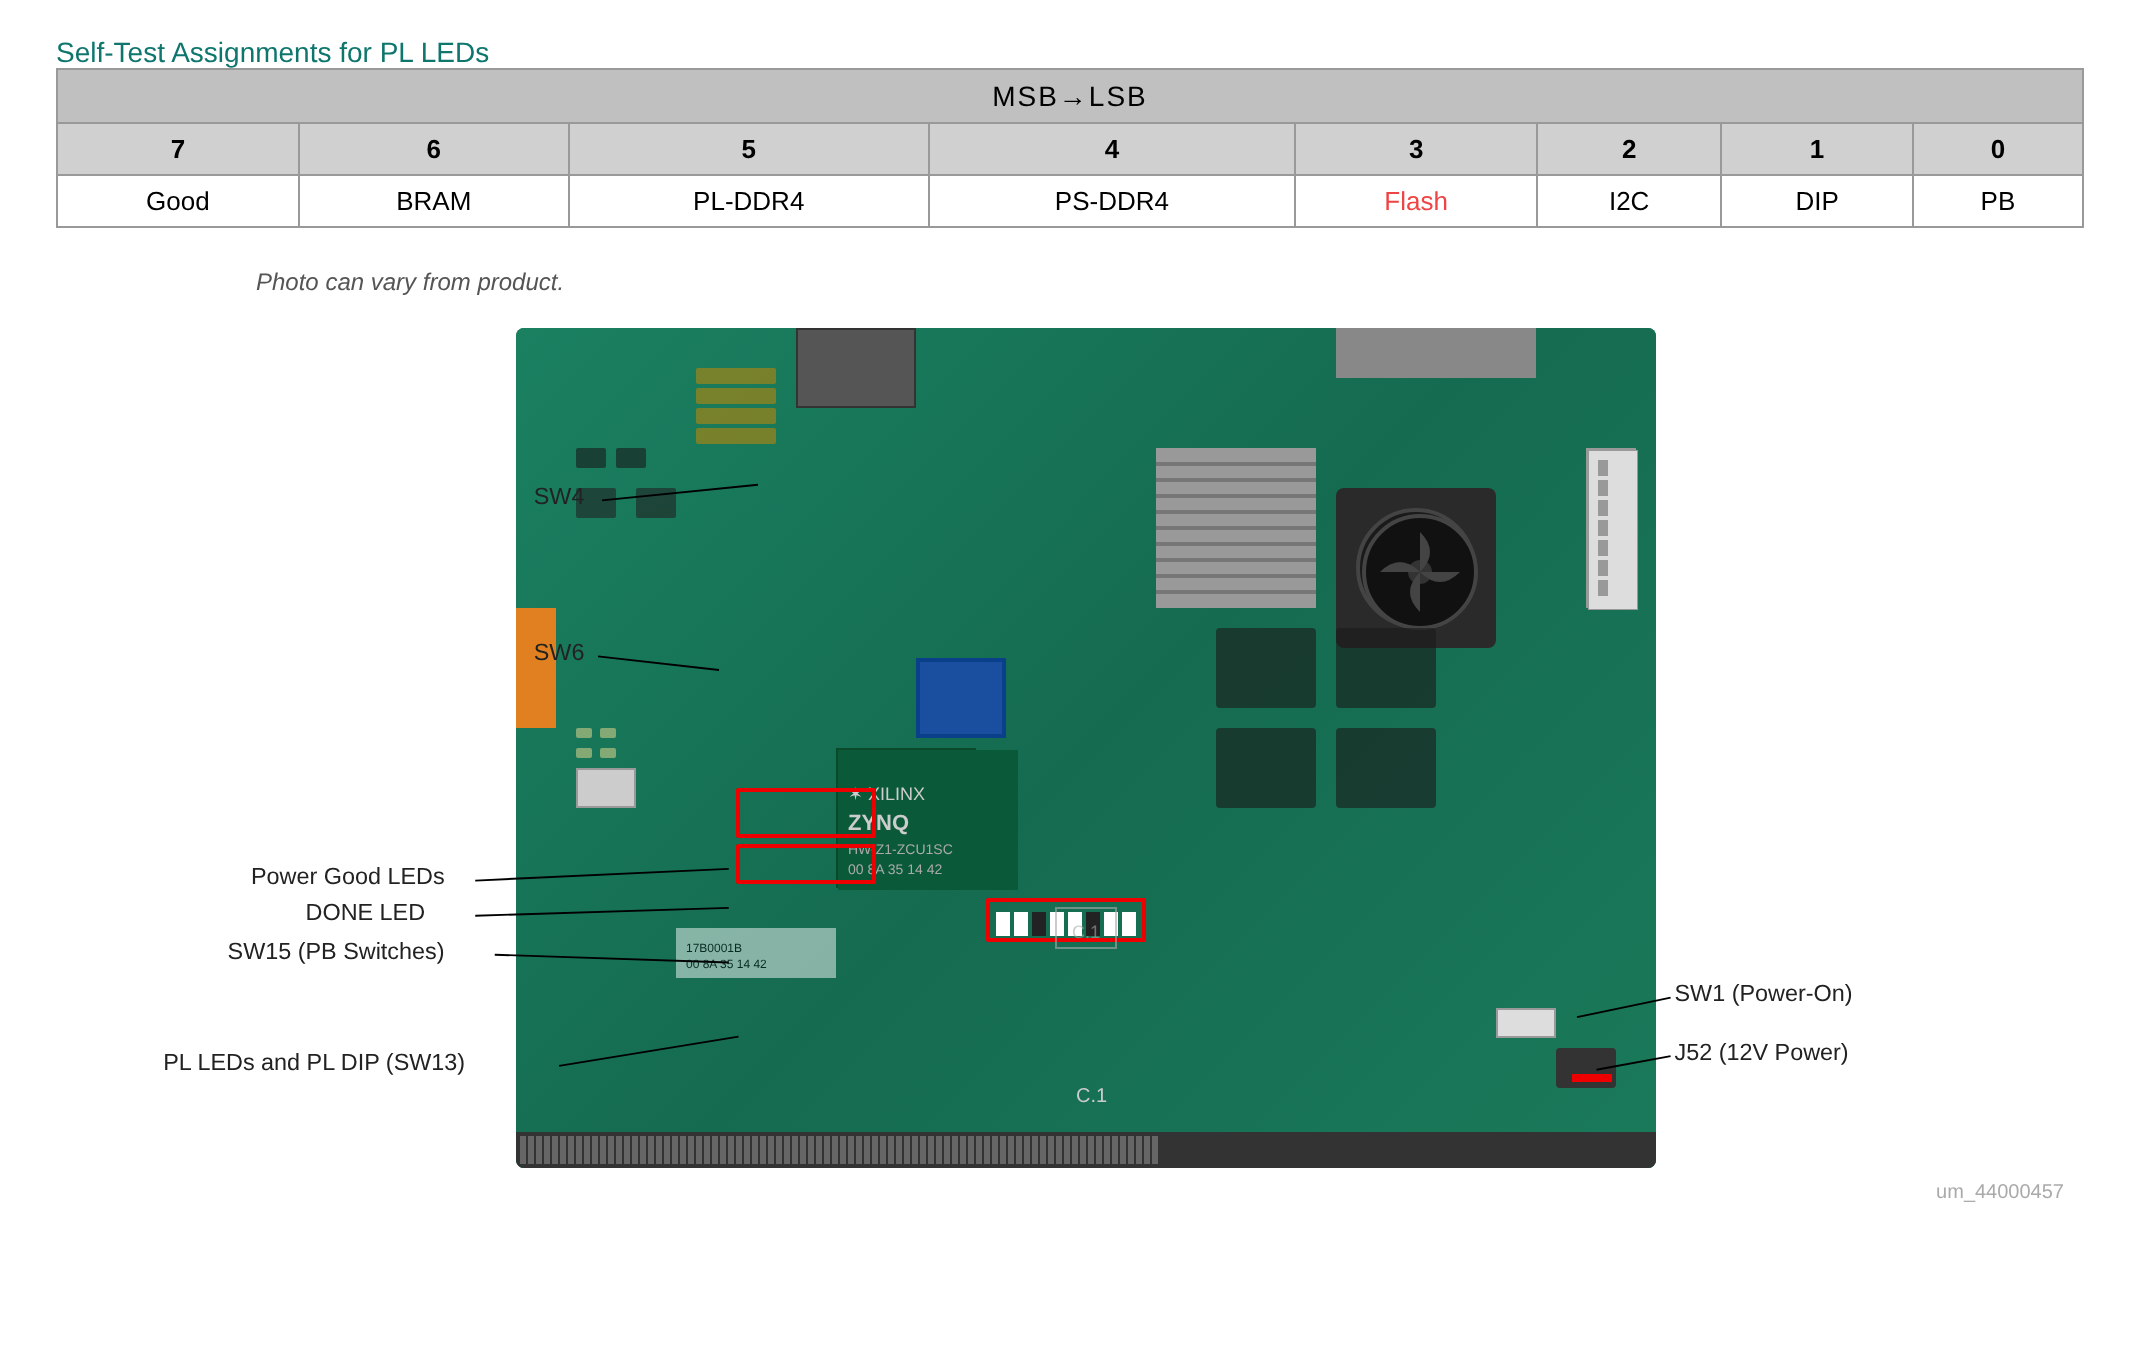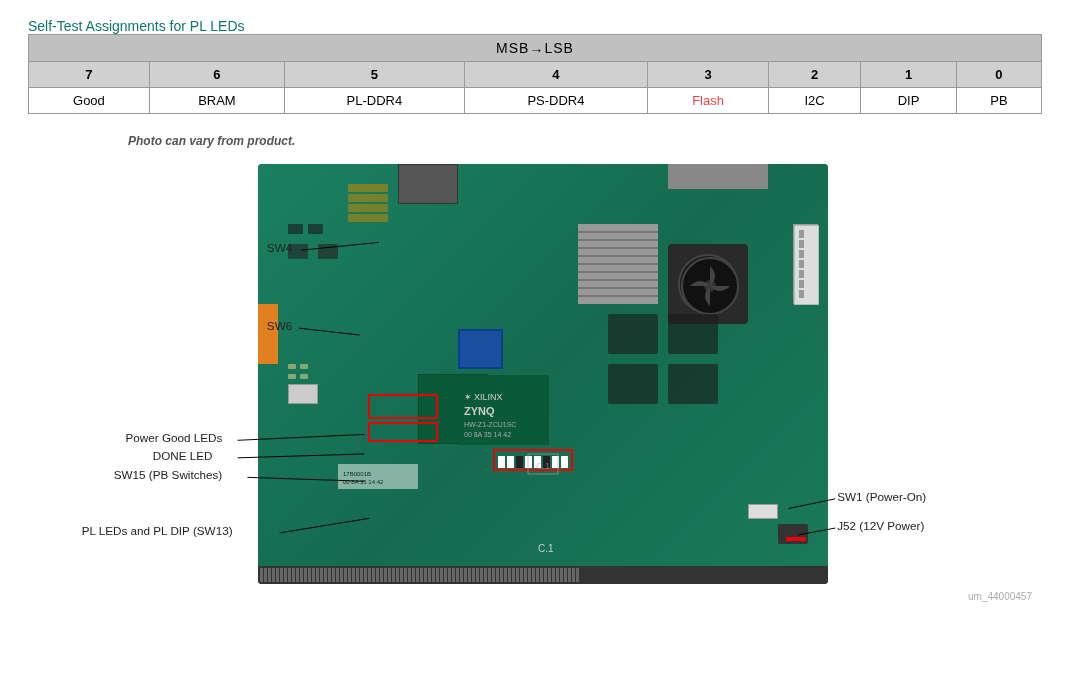--- a/index.html
+++ b/index.html
@@ -62,21 +62,20 @@
       margin-top: 5px;
     }
 
     .photo-note {
       font-style: italic;
       font-size: 12px;
       color: #555;
       position: absolute;
       top: 0;
       left: 100px;
-      font-weight: bold;
     }
 
     
     .pcb-board {
       position: absolute;
       top: 30px;
       left: 230px;
       width: 570px;
       height: 420px;
       background: #1a7a5a;
@@ -196,21 +195,20 @@
     }
 
     .xilinx-chip {
       position: absolute;
       bottom: 140px;
       left: 160px;
       width: 70px;
       height: 70px;
       background: #0a5a3a;
       border: 1px solid #0a4a2a;
-      padding-left: 40px;
     }
 
     .orange-connector {
       position: absolute;
       top: 140px;
       left: 0;
       width: 20px;
       height: 60px;
       background: #e08020;
     }

